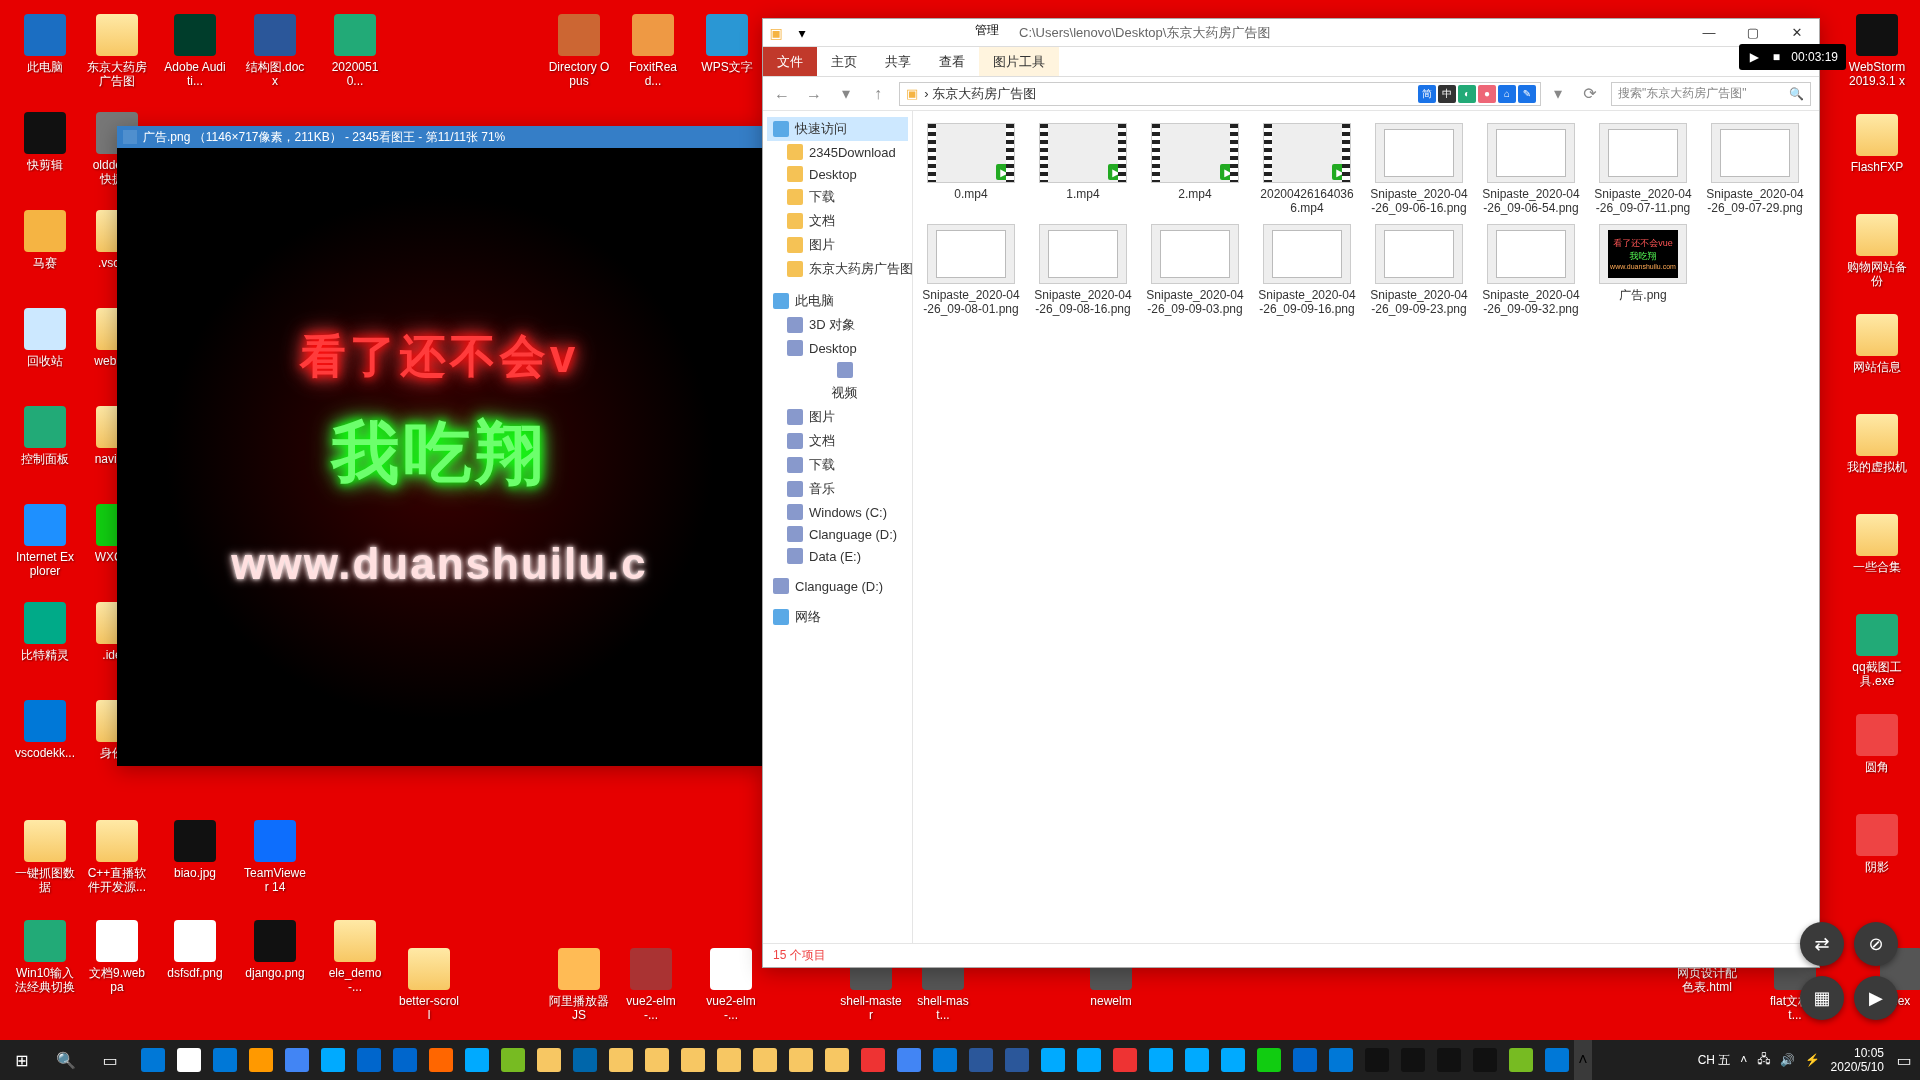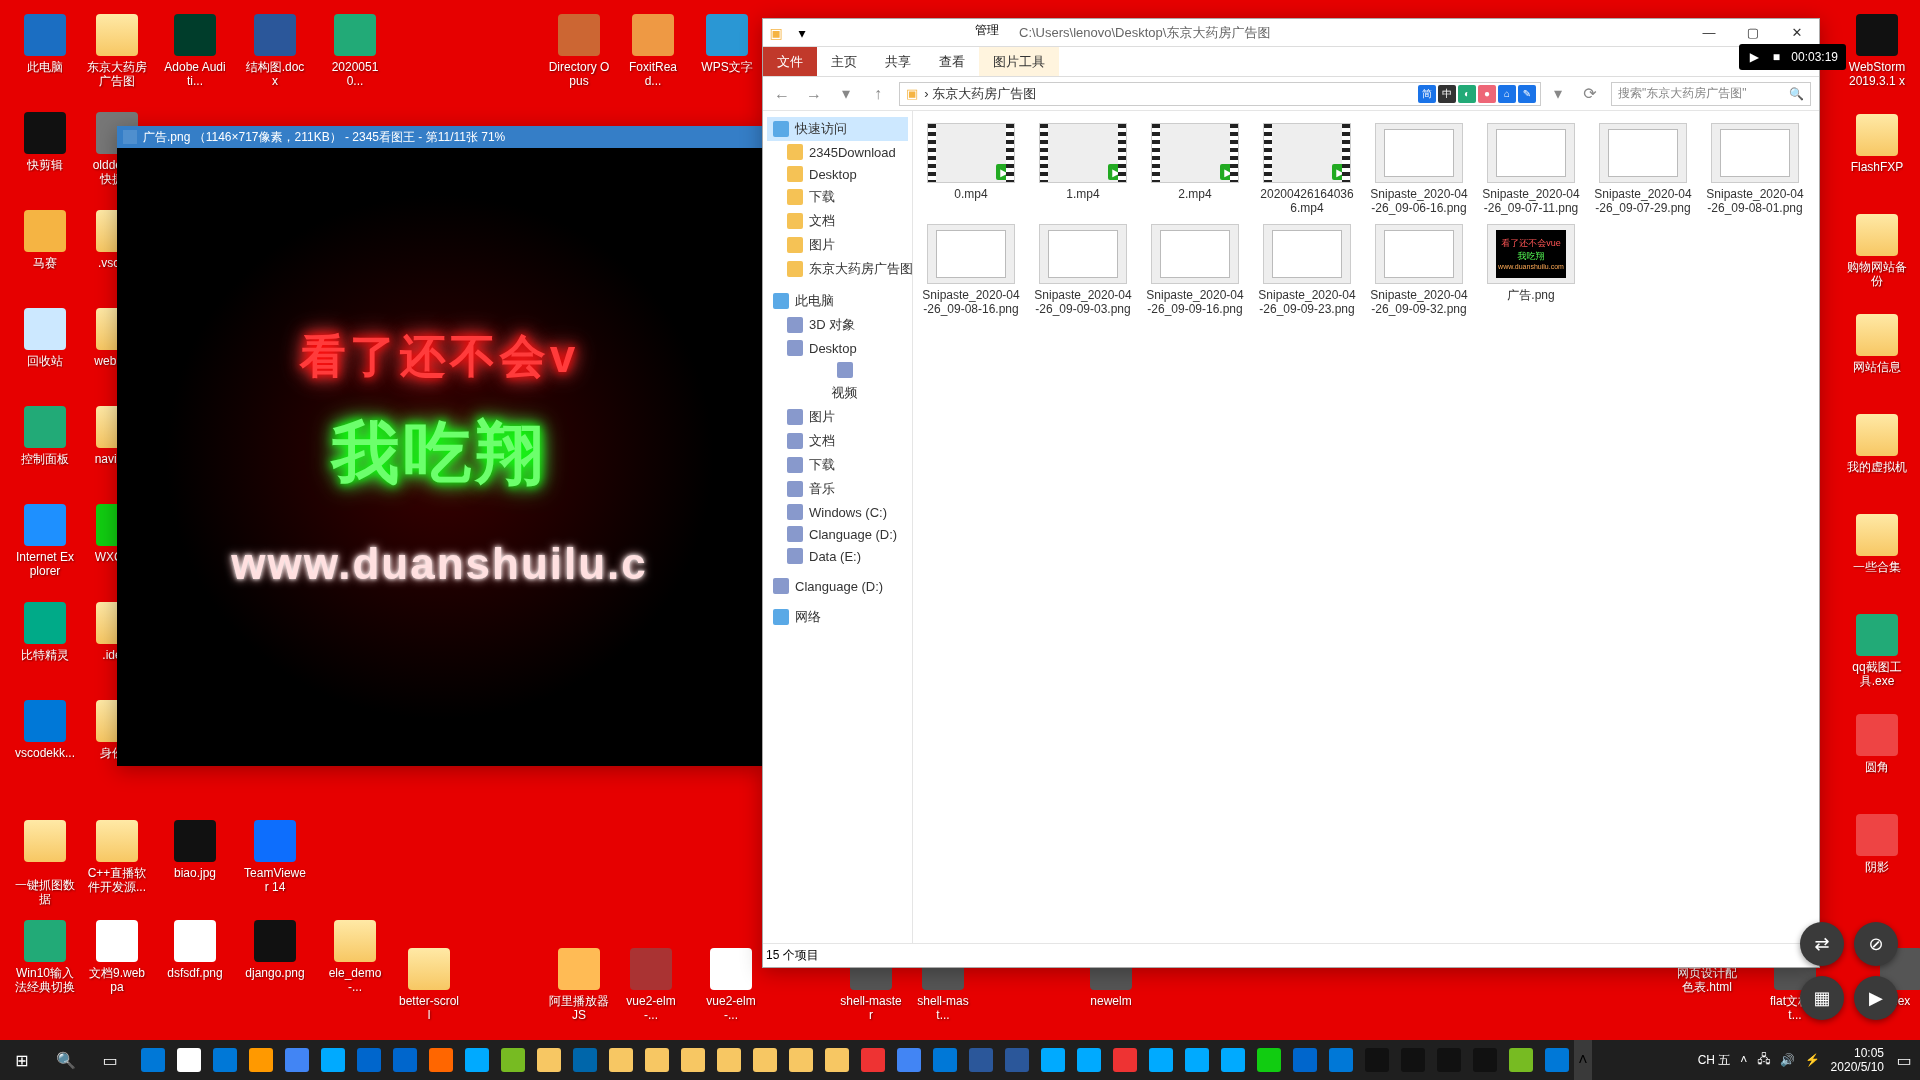--- a/index.html
+++ b/index.html
@@ -45,21 +45,21 @@
 .tree-item .ti-icon { width: 16px; height: 16px; border-radius: 2px; flex-shrink: 0; }
 .tree-group { margin-bottom: 8px; }
 .explorer-files { flex: 1; padding: 12px 8px; display: flex; flex-wrap: wrap; align-content: flex-start; gap: 8px 12px; overflow-y: auto; }
 .file-item { width: 100px; display: flex; flex-direction: column; align-items: center; font-size: 12px; color: #333; text-align: center; }
 .file-item .thumb { width: 88px; height: 60px; background: #eee; border: 1px solid #ccc; margin-bottom: 4px; position: relative; display: flex; align-items: center; justify-content: center; overflow: hidden; }
 .file-item .thumb.video::before, .file-item .thumb.video::after { content: ""; position: absolute; top: 0; bottom: 0; width: 8px; background: repeating-linear-gradient(#222 0 4px,#fff 4px 8px); }
 .file-item .thumb.video::before { left: 0; }
 .file-item .thumb.video::after { right: 0; }
 .file-item .thumb .playbadge { position: absolute; right: 2px; bottom: 2px; width: 16px; height: 16px; background: #2a2; border-radius: 2px; color: #fff; font-size: 10px; display: flex; align-items: center; justify-content: center; }
 .file-item .fname { line-height: 1.2; word-break: break-all; max-height: 44px; overflow: hidden; }
-.explorer-status { height: 24px; border-top: 1px solid #e5e5e5; display: flex; align-items: center; padding: 0 3px; font-size: 12px; color: #000000; }
+.explorer-status { height: 24px; border-top: 1px solid #e5e5e5; display: flex; align-items: center; padding: 0 10px; font-size: 12px; color: #ef4444; }
 
 
 .video-badge { position: absolute; right: 74px; top: 44px; background: #000; color: #fff; height: 26px; display: flex; align-items: center; padding: 0 8px; font-size: 12px; gap: 8px; border-radius: 3px; }
 .video-badge .vb-btn { width: 14px; height: 14px; display: flex; align-items: center; justify-content: center; }
 
 
 .float-ctrl { position: absolute; right: 22px; bottom: 60px; display: flex; flex-direction: column; gap: 10px; }
 .float-btn { width: 44px; height: 44px; border-radius: 50%; background: #3a3a3a; color: #fff; display: flex; align-items: center; justify-content: center; font-size: 18px; box-shadow: 0 2px 6px rgba(0,0,0,.4); }
 
 
@@ -107,21 +107,21 @@
       <div class="icon-label">Internet Explorer</div>
     </div>
     <div class="desktop-icon" style="left: 14px; top: 602px;">
       <div class="icon-img " style="background:#0a8"></div>
       <div class="icon-label">比特精灵</div>
     </div>
     <div class="desktop-icon" style="left: 14px; top: 700px;">
       <div class="icon-img " style="background:#0078d7"></div>
       <div class="icon-label">vscodekk...</div>
     </div>
-    <div class="desktop-icon" style="left: 14px; top: 820px; gap: 12px;">
+    <div class="desktop-icon" style="left: 14px; top: 820px;">
       <div class="icon-img folder-style" style="background:#f7c763"></div>
       <div class="icon-label">一键抓图数据</div>
     </div>
     <div class="desktop-icon" style="left: 14px; top: 920px;">
       <div class="icon-img " style="background:#2a7"></div>
       <div class="icon-label">Win10输入法经典切换</div>
     </div>
     <div class="desktop-icon" style="left: 86px; top: 14px;">
       <div class="icon-img folder-style" style="background:#f7c763"></div>
       <div class="icon-label">东京大药房广告图</div>
@@ -461,20 +461,26 @@
         <div class="file-item">
           <div class="thumb ">
             <div class="thumb-inner-page"></div>
           </div>
           <div class="fname">Snipaste_2020-04-26_09-06-16.png</div>
         </div>
         <div class="file-item">
           <div class="thumb ">
             <div class="thumb-inner-page"></div>
           </div>
+          <div class="fname">Snipaste_2020-04-26_09-06-54.png</div>
+        </div>
+        <div class="file-item">
+          <div class="thumb ">
+            <div class="thumb-inner-page"></div>
+          </div>
           <div class="fname">Snipaste_2020-04-26_09-07-11.png</div>
         </div>
         <div class="file-item">
           <div class="thumb ">
             <div class="thumb-inner-page"></div>
           </div>
           <div class="fname">Snipaste_2020-04-26_09-07-29.png</div>
         </div>
         <div class="file-item">
           <div class="thumb ">

